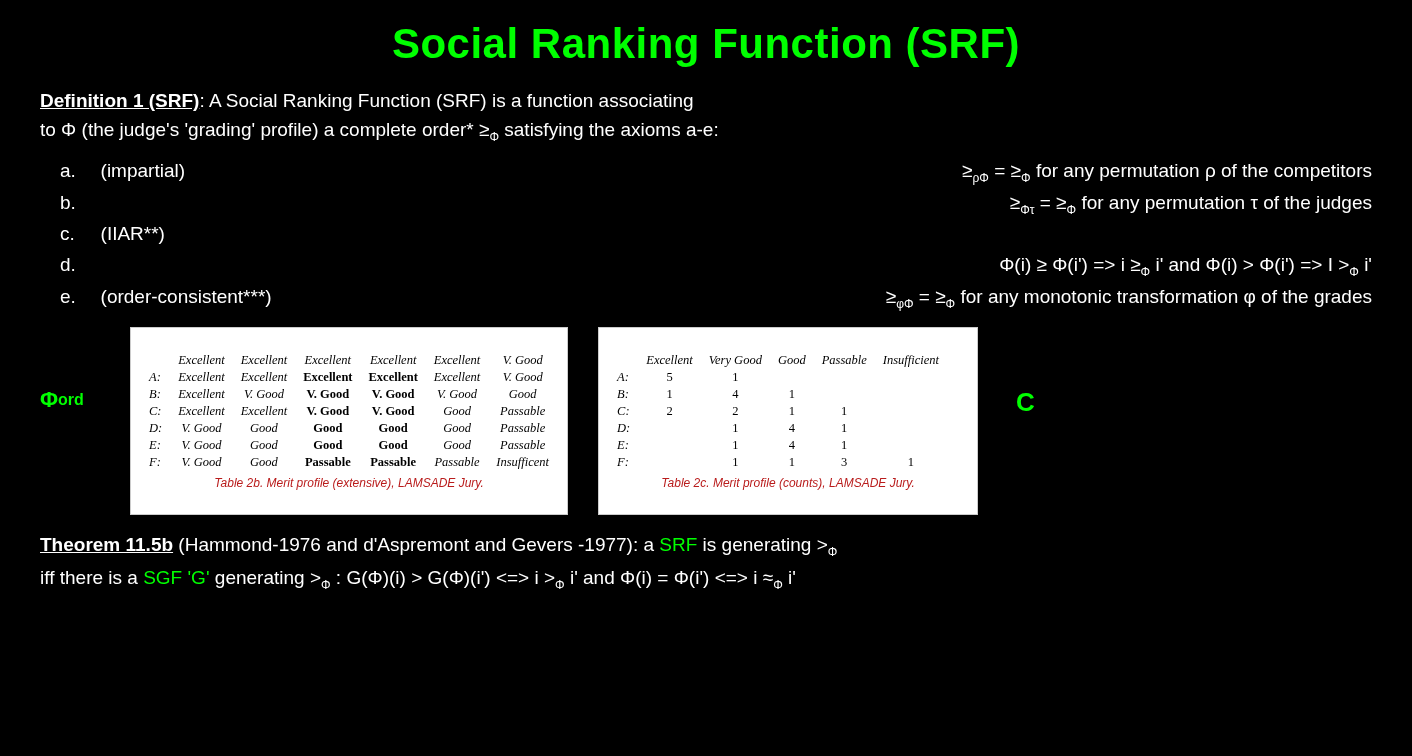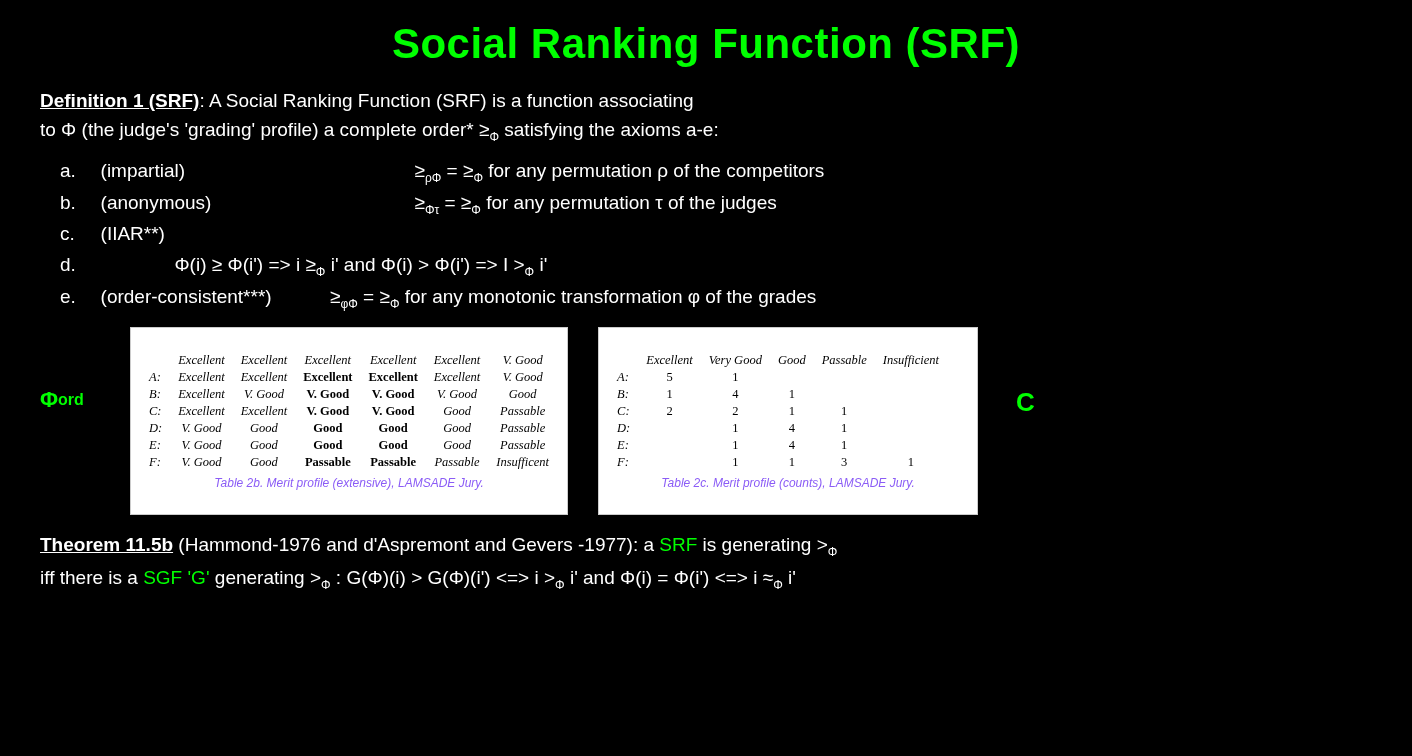--- a/index.html
+++ b/index.html
@@ -42,20 +42,21 @@
     }
     .axiom-letter {
       min-width: 30px;
       font-weight: normal;
     }
     .axiom-name {
       min-width: 240px;
     }
     .axiom-formula {
       flex: 1;
+      text-align: right;
     }
     .green { color: #00ff00; }
     .tables-section {
       display: flex;
       align-items: flex-start;
       margin: 14px 0 14px 0;
       gap: 30px;
     }
     .phi-ord-label {
       color: #00ff00;
@@ -95,21 +96,21 @@
     }
     .table-container td:first-child {
       text-align: left;
       font-style: italic;
     }
     .table-caption {
       text-align: center;
       font-style: italic;
       margin-top: 5px;
       font-size: 12px;
-      color: #8b5cf6;
+      color: #b91c1c;
     }
     .theorem-block {
       font-size: 19px;
       line-height: 1.65;
       margin-top: 10px;
       border-top: 0px;
     }
     .theorem-block .thm-title {
       text-decoration: underline;
       font-weight: bold;
@@ -130,21 +131,20 @@
 <div class="axioms">
 
   <div class="axiom-row">
     <span class="axiom-letter">a.</span>
     <span class="axiom-name">&nbsp;&nbsp;(impartial)</span>
     <span class="axiom-formula">&nbsp;&nbsp;&nbsp;&nbsp;&nbsp;&nbsp;&nbsp;&nbsp;&nbsp;&nbsp;&nbsp;&nbsp;&nbsp;&nbsp;&nbsp;&nbsp;≥<sub>ρΦ</sub> = ≥<sub>Φ</sub> for any permutation ρ of the competitors</span>
   </div>
 
   <div class="axiom-row">
     <span class="axiom-letter">b.</span>
-    <span class="axiom-name">&nbsp;&nbsp;(anonymous)</span>
     <span class="axiom-formula">&nbsp;&nbsp;&nbsp;&nbsp;&nbsp;&nbsp;&nbsp;&nbsp;&nbsp;&nbsp;&nbsp;&nbsp;&nbsp;&nbsp;&nbsp;&nbsp;≥<sub>Φτ</sub> = ≥<sub>Φ</sub> for any permutation τ of the judges</span>
   </div>
 
   <div class="axiom-row">
     <span class="axiom-letter">c.</span>
     <span class="axiom-name">&nbsp;&nbsp;(IIAR**)</span>
   </div>
 
   <div class="axiom-row">
     <span class="axiom-letter">d.</span>

